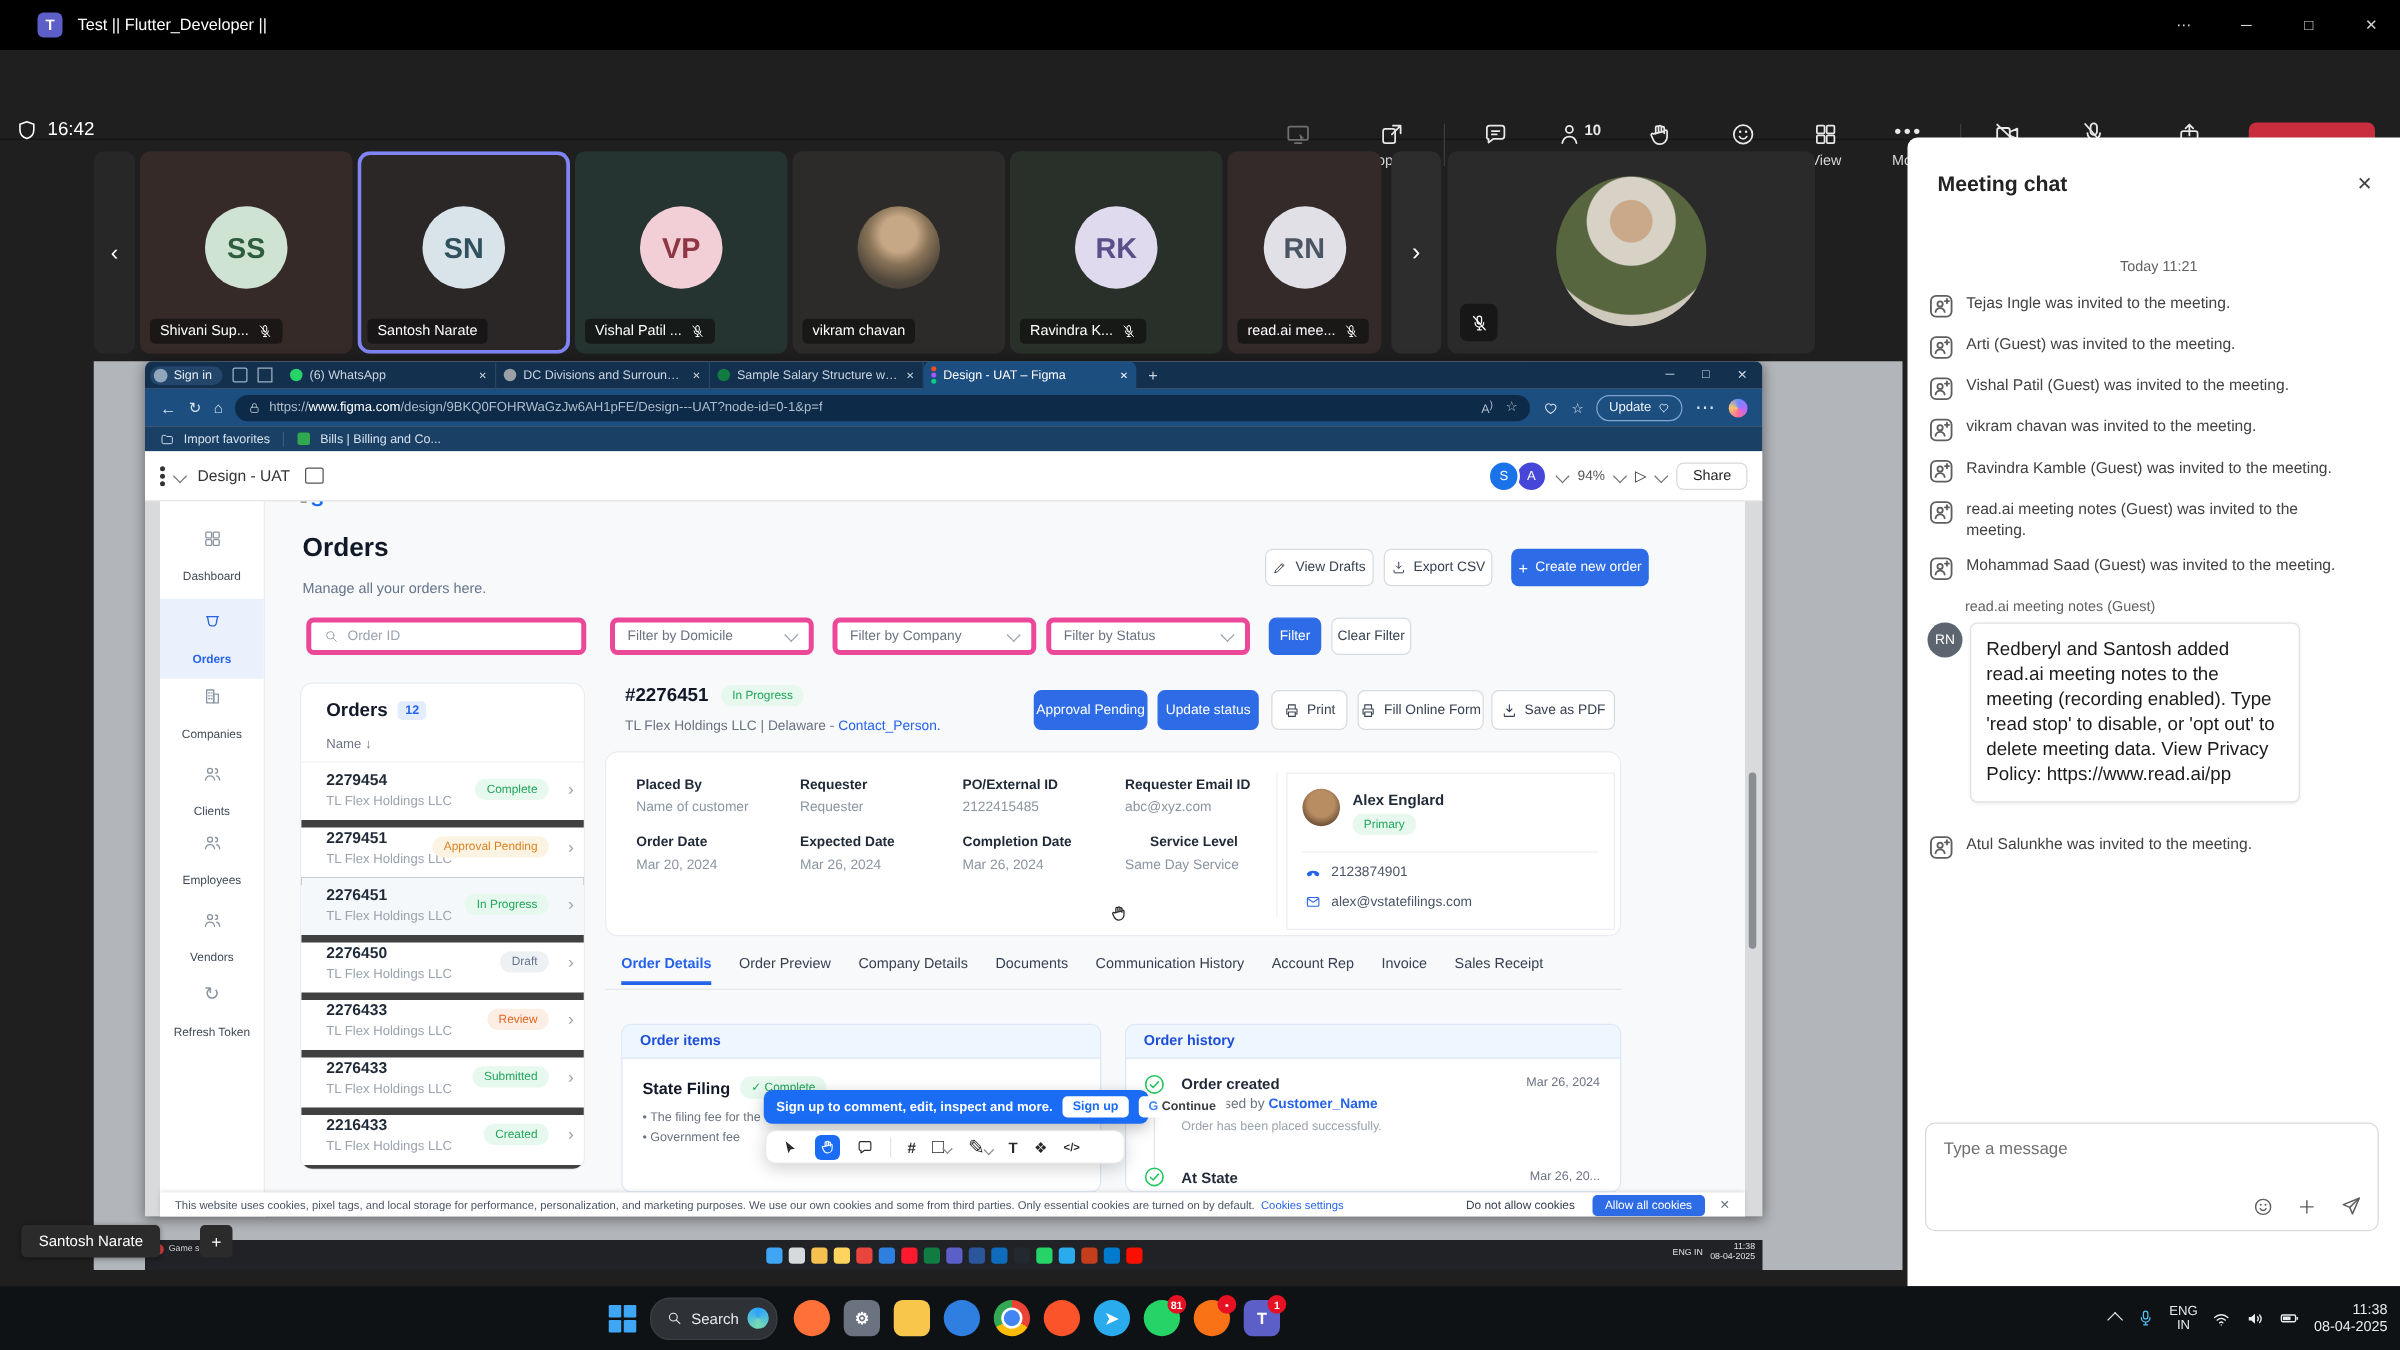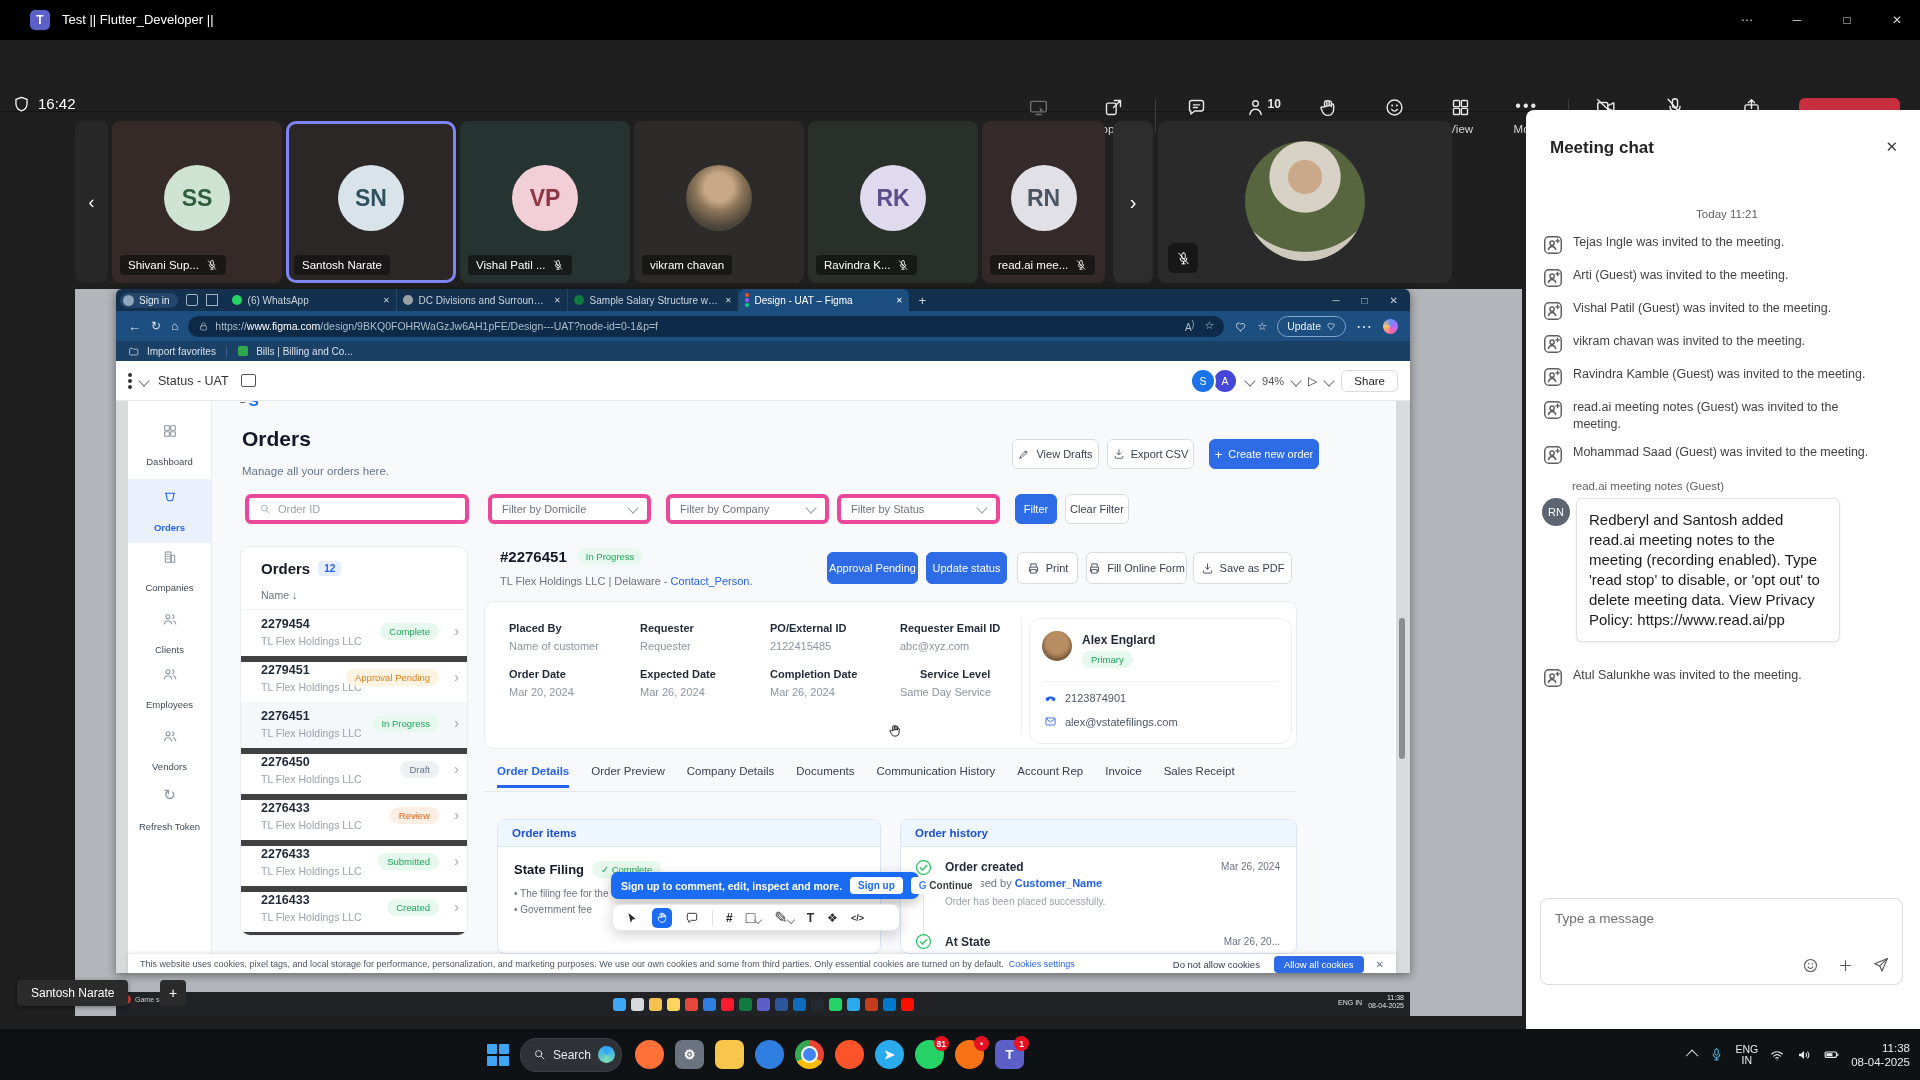--- a/index.html
+++ b/index.html
@@ -517,21 +517,21 @@
     <span>Bills | Billing and Co...</span>
   </div>
 
   <div class="ftoolbar">
     <span class="fmenu">
         <i></i>
         <i></i>
         <i></i>
       </span>
     <span class="chev" style="border-color:#777;margin:0 10px 0 8px"></span>
-    <span style="font-size:12.5px">Status - UAT</span>
+    <span style="font-size:12.5px">Design - UAT</span>
     <span style="width:13px;height:11px;border:1.4px solid #555;border-radius:2px;margin-left:12px;display:inline-block"></span>
     <div style="margin-left:auto;display:flex;align-items:center;gap:8px">
       <span class="avc" style="background:#1a73e8;margin-right:-12px;z-index:2">S</span>
       <span class="avc" style="background:#4646d8">A</span>
       <span class="chev" style="border-color:#777"></span>
       <span style="font-size:11px;color:#555">94%</span>
       <span class="chev" style="border-color:#777"></span>
       <span style="font-size:12px;color:#333">▷</span>
       <span class="chev" style="border-color:#777"></span>
       <span class="sharebtn">Share</span>
@@ -722,21 +722,21 @@
             <div class="a flabel" style="left: 24px; top: 66px;">Order Date</div>
             <div class="a fval" style="left: 24px; top: 84px;">Mar 20, 2024</div>
             <div class="a flabel" style="left: 155px; top: 66px;">Expected Date</div>
             <div class="a fval" style="left: 155px; top: 84px;">Mar 26, 2024</div>
             <div class="a flabel" style="left: 285px; top: 66px;">Completion Date</div>
             <div class="a fval" style="left: 285px; top: 84px;">Mar 26, 2024</div>
             <div class="a flabel" style="left: 415px; top: 66px; margin-left: 20px;">Service Level</div>
             <div class="a fval" style="left: 415px; top: 84px;">Same Day Service</div>
           </div>
         <div class="a" style="left:536px;top:16px;width:1px;height:116px;background:#eef0f3"></div>
-        <div class="a" style="left:544px;top:16px;width:261px;height:124px;border:1px solid #eceef1;border-radius:12px">
+        <div class="a" style="left:544px;top:16px;width:261px;height:124px;border:1px solid #eceef1;border-radius:0">
           <div class="a" style="left:12px;top:12px;width:30px;height:30px;border-radius:50%;background:radial-gradient(circle at 50% 40%,#b98d62 0 45%,#6e5136 75%)"></div>
           <div class="a" style="left:52px;top:14px;font-size:12px;font-weight:bold;color:#1f2937">Alex Englard</div>
           <span class="a badge bg-green" style="left:52px;top:32px">Primary</span>
           <div class="a" style="left:12px;top:62px;width:237px;height:1px;background:#eef0f3"></div>
           <div class="a" style="left:14px;top:72px;display:flex;gap:8px;align-items:center;color:#2563eb">
             <svg class="ic" style="width:13px;height:13px">
                 <use href="#i-phonedown"></use>
               </svg>
             <span style="font-size:11px;color:#4b5563">2123874901</span>
             </div>

